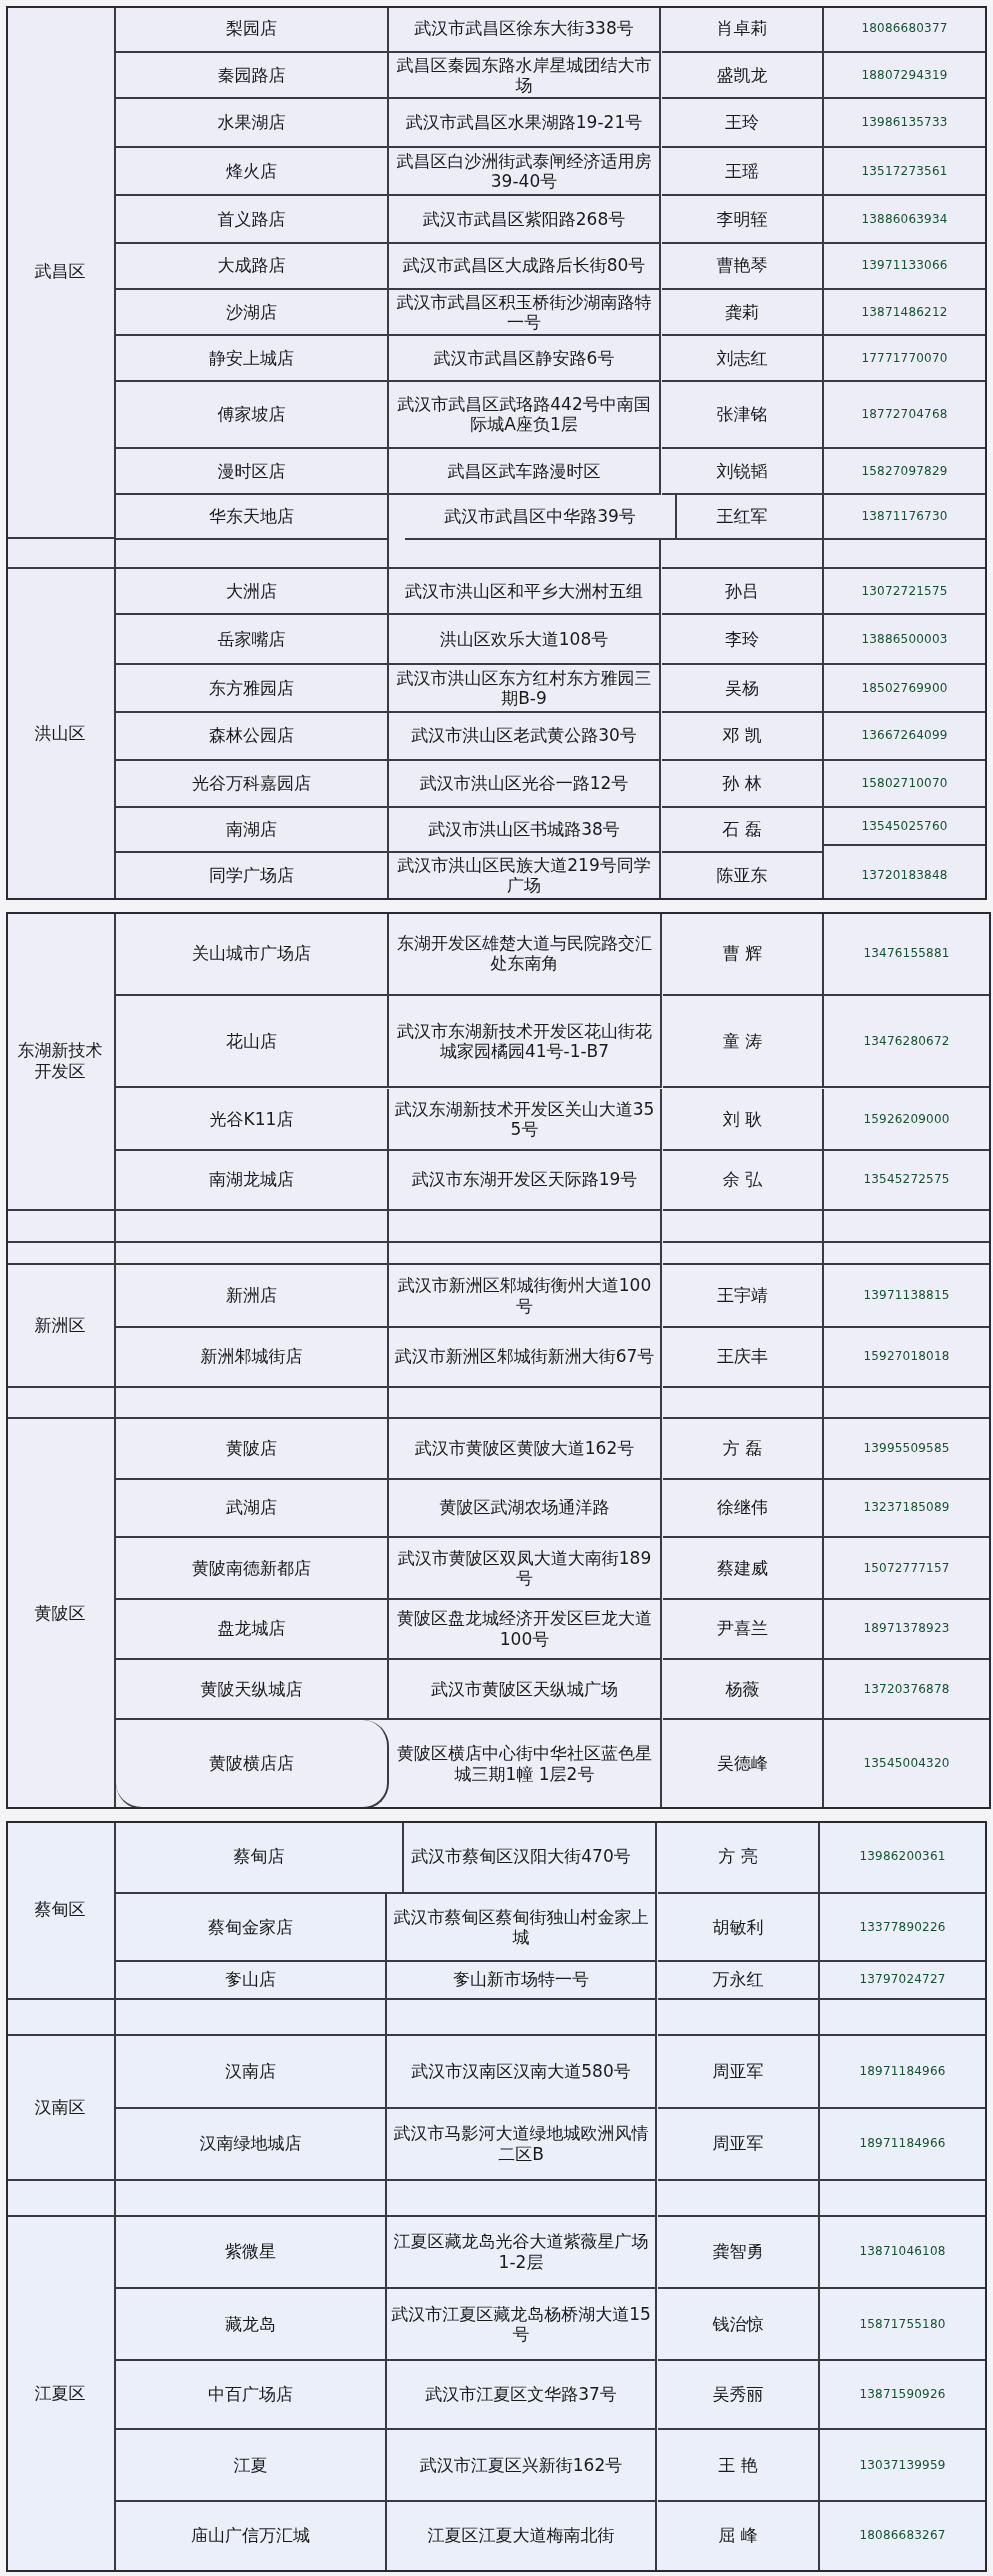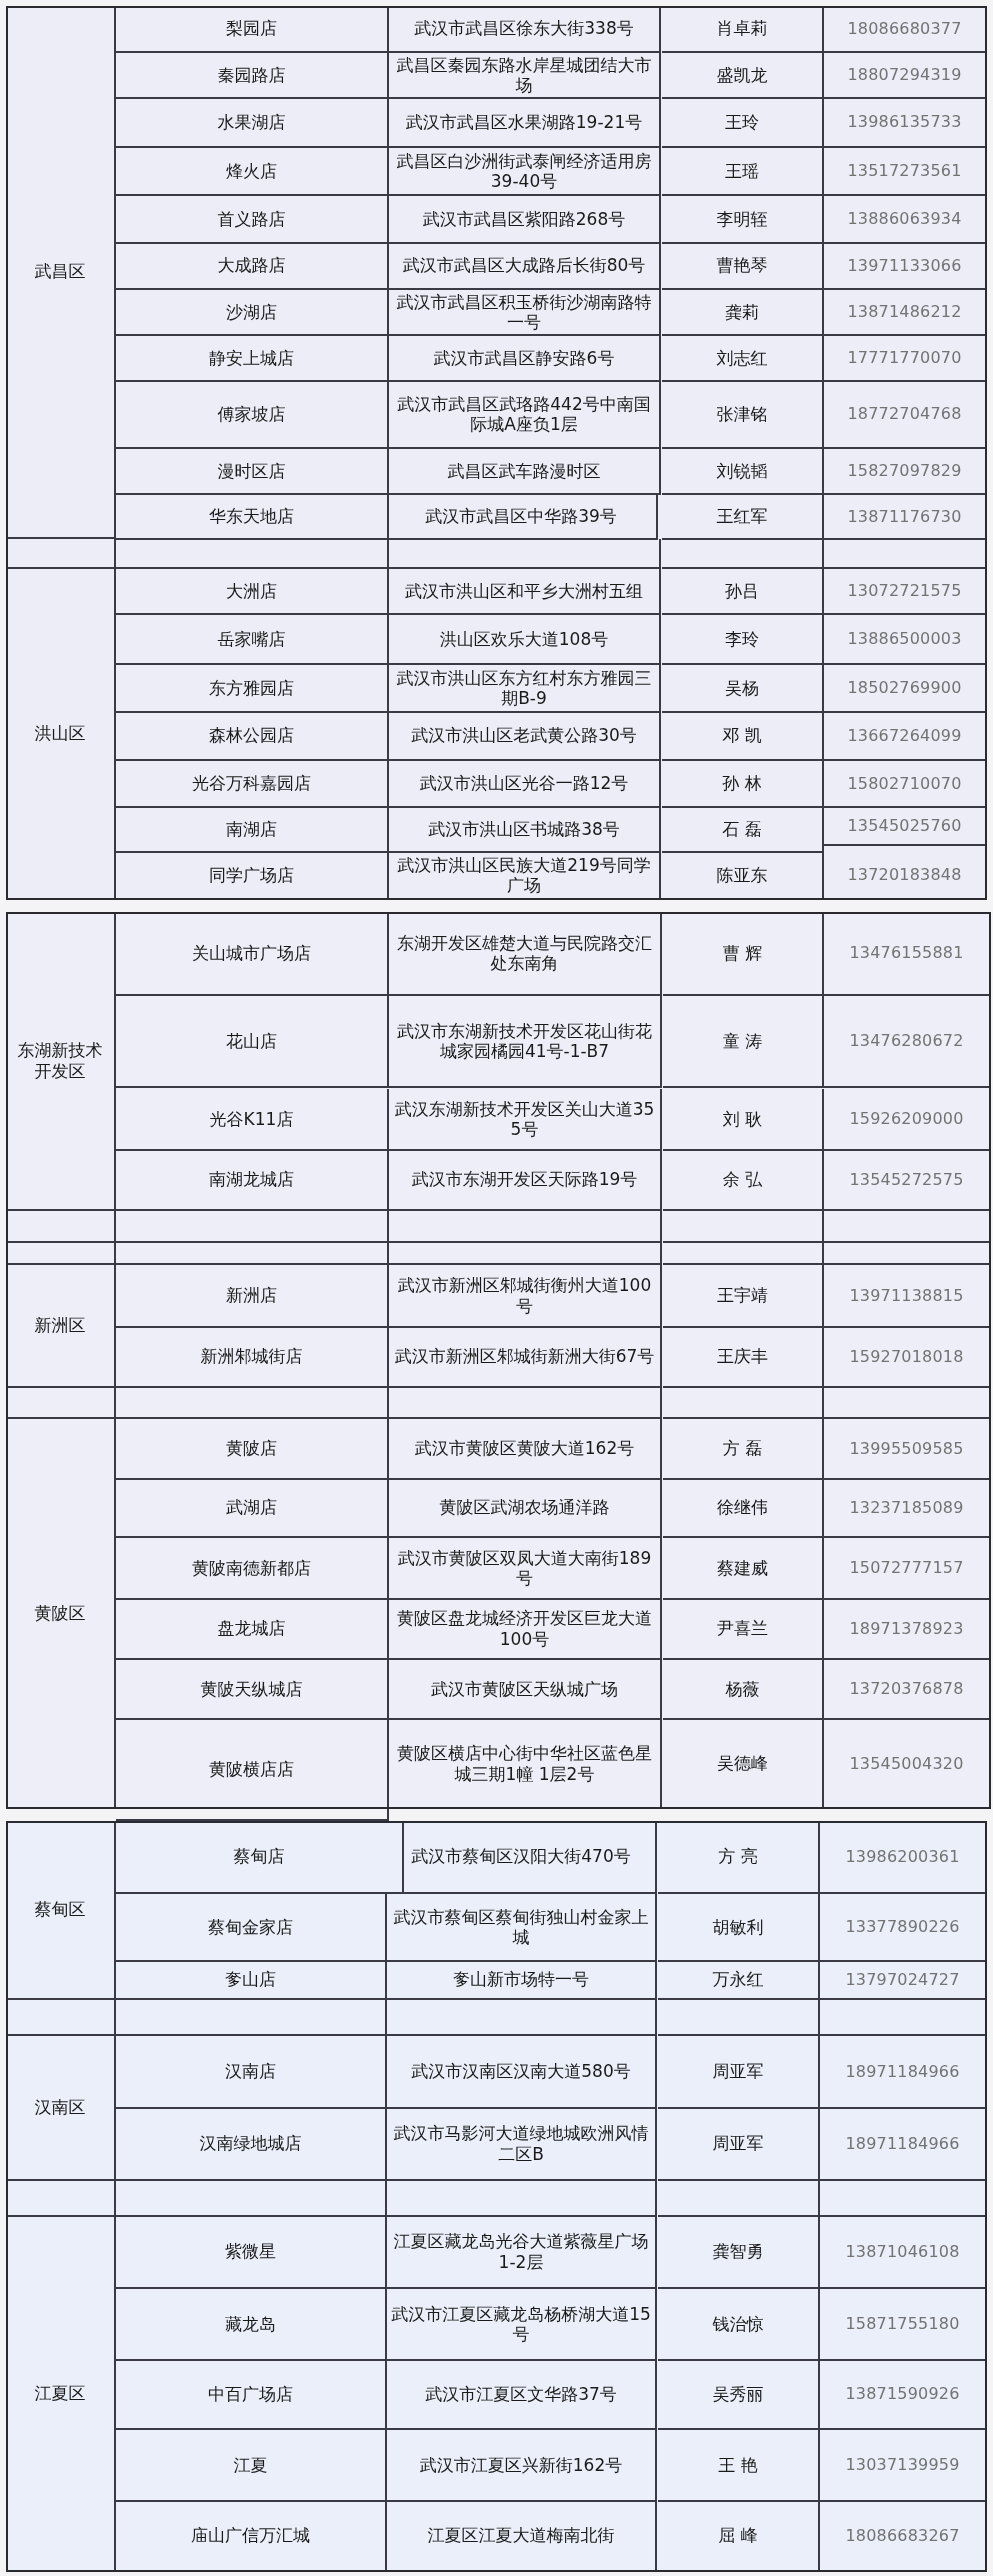--- a/index.html
+++ b/index.html
@@ -10,21 +10,21 @@
     color: #1a1a1a;
   }
   .tbl { position: absolute; }
   .cell {
     position: absolute; box-sizing: border-box;
     display: flex; align-items: center; justify-content: center;
     text-align: center; line-height: 1.2;
     border-right: 2px solid #3a3a44; border-bottom: 2px solid #3a3a44;
     font-size: 17px; padding: 0 6px; word-break: break-all;
   }
-  .phone { font-size: 16px; color: #737373; letter-spacing: 0.2px; }
+  .phone { font-size: 12px; color: #14532d; letter-spacing: 0.2px; }
   .frame { position: absolute; box-sizing: border-box; border: 2px solid #2a2a30; pointer-events: none; }
 </style>
 </head>
 <body>
 
 <div id="root">
     <div class="tbl" style="left: 0px; top: 0px; width: 993px; height: 2576px;">
       <div style="position: absolute; left: 6px; top: 6px; width: 981px; height: 894px; background: rgb(236, 237, 247);"></div>
       <div class="cell" style="left: 6px; top: 6px; width: 110px; height: 533px; padding: 0px 8px;">武昌区</div>
       <div>
@@ -82,21 +82,21 @@
         <div class="cell phone" style="left: 824px; top: 381px; width: 163px; height: 68px;">18772704768</div>
       </div>
       <div>
         <div class="cell" style="left: 116px; top: 449px; width: 273px; height: 46px;">漫时区店</div>
         <div class="cell" style="left: 389px; top: 449px; width: 272px; height: 46px; padding: 0px 4px;">武昌区武车路漫时区</div>
         <div class="cell" style="left: 662px; top: 449px; width: 162px; height: 46px;">刘锐韬</div>
         <div class="cell phone" style="left: 824px; top: 449px; width: 163px; height: 46px;">15827097829</div>
       </div>
       <div>
         <div class="cell" style="left: 116px; top: 495px; width: 273px; height: 45px;">华东天地店</div>
-        <div class="cell" style="left: 386px; top: 495px; width: 272px; height: 45px; padding: 9px 4px;">武汉市武昌区中华路39号</div>
+        <div class="cell" style="left: 405px; top: 495px; width: 272px; height: 45px; padding: 9px 4px;">武汉市武昌区中华路39号</div>
         <div class="cell" style="left: 662px; top: 495px; width: 162px; height: 45px;">王红军</div>
         <div class="cell phone" style="left: 824px; top: 495px; width: 163px; height: 45px;">13871176730</div>
       </div>
       <div class="cell" style="left: 6px; top: 539px; width: 110px; height: 30px; padding: 0px 8px;"></div>
       <div>
         <div class="cell" style="left: 116px; top: 539px; width: 273px; height: 30px;"></div>
         <div class="cell" style="left: 389px; top: 539px; width: 272px; height: 30px; padding: 0px 4px;"></div>
         <div class="cell" style="left: 662px; top: 539px; width: 162px; height: 30px;"></div>
         <div class="cell phone" style="left: 824px; top: 539px; width: 163px; height: 30px;"></div>
       </div>
@@ -231,21 +231,21 @@
         <div class="cell" style="left: 663px; top: 1599px; width: 161px; height: 61px;">尹喜兰</div>
         <div class="cell phone" style="left: 824px; top: 1599px; width: 167px; height: 61px;">18971378923</div>
       </div>
       <div>
         <div class="cell" style="left: 116px; top: 1660px; width: 273px; height: 60px;">黄陂天纵城店</div>
         <div class="cell" style="left: 389px; top: 1660px; width: 273px; height: 60px; padding: 13px 4px;">武汉市黄陂区天纵城广场</div>
         <div class="cell" style="left: 663px; top: 1660px; width: 161px; height: 60px;">杨薇</div>
         <div class="cell phone" style="left: 824px; top: 1660px; width: 167px; height: 60px;">13720376878</div>
       </div>
       <div>
-        <div class="cell" style="left: 116px; top: 1720px; width: 273px; height: 101px;">黄陂横店店</div>
+        <div class="cell" style="left: 116px; top: 1720px; width: 273px; height: 89px; border-radius: 26px;">黄陂横店店</div>
         <div class="cell" style="left: 389px; top: 1720px; width: 273px; height: 89px; padding: 0px 4px;">黄陂区横店中心街中华社区蓝色星城三期1幢 1层2号</div>
         <div class="cell" style="left: 663px; top: 1720px; width: 161px; height: 89px;">吴德峰</div>
         <div class="cell phone" style="left: 824px; top: 1720px; width: 167px; height: 89px;">13545004320</div>
       </div>
     </div>
     <div class="frame" style="left: 6px; top: 912px; width: 985px; height: 897px;"></div>
     <div class="tbl" style="left: 0px; top: 0px; width: 993px; height: 2576px;">
       <div style="position: absolute; left: 6px; top: 1821px; width: 981px; height: 751px; background: rgb(234, 239, 249);"></div>
       <div class="cell" style="left: 6px; top: 1821px; width: 110px; height: 179px; padding: 0px 8px;">蔡甸区</div>
       <div>

